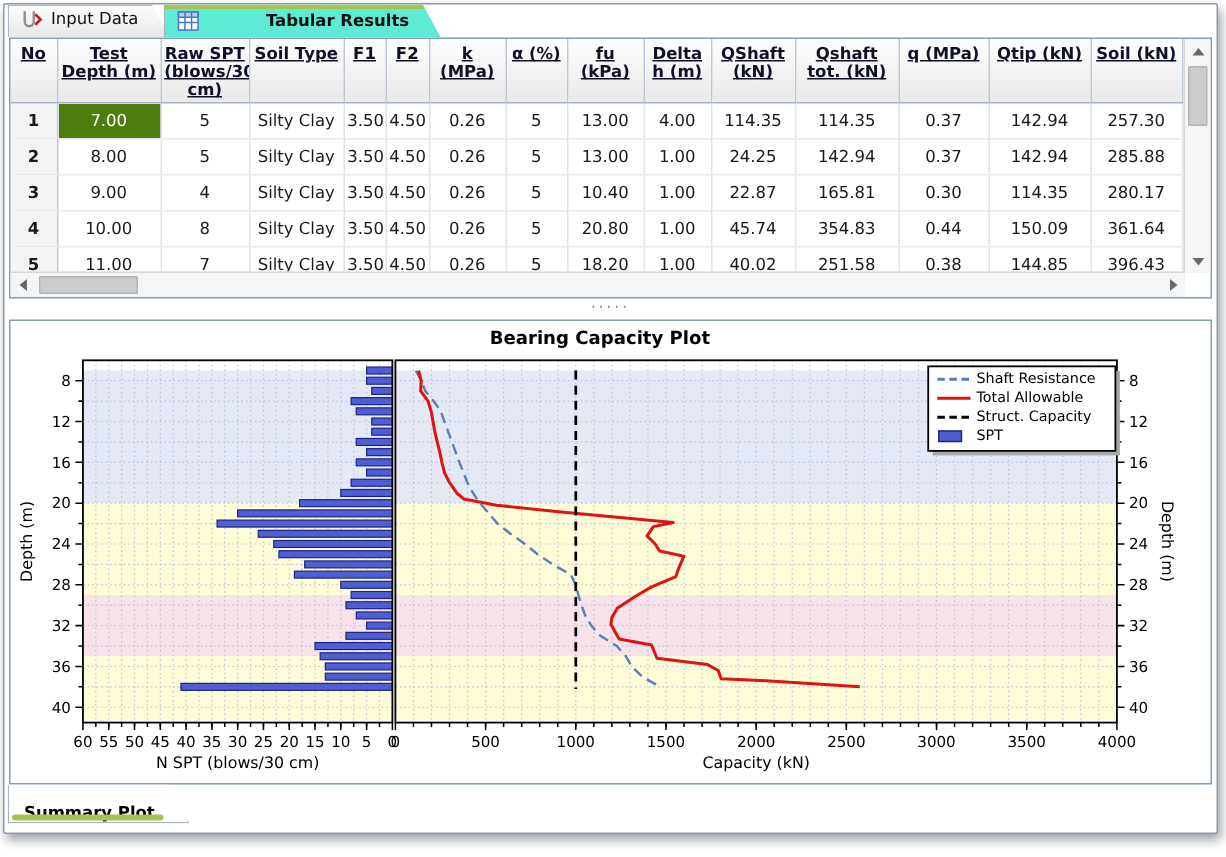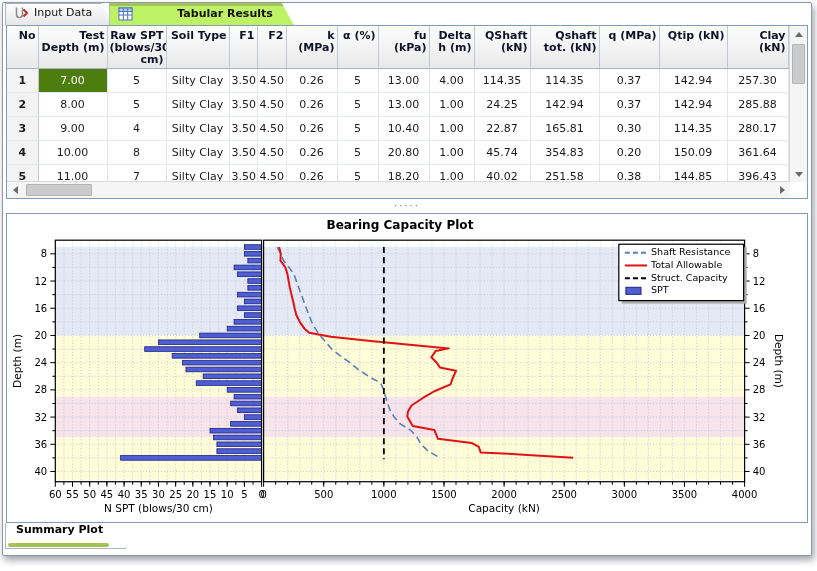--- a/index.html
+++ b/index.html
@@ -5,27 +5,27 @@
   html,body{margin:0;padding:0;background:#fff;}
   body{width:817px;height:571px;overflow:hidden;font-family:"DejaVu Sans",sans-serif;}
   .window{position:absolute;left:2px;top:2px;width:808px;height:552px;background:#fff;
     border:1px solid #8a99ad;border-radius:2px;box-shadow:2px 4px 7px rgba(40,45,60,.45);}
   
   .toptabs{height:22px;display:flex;align-items:stretch;padding-left:2px;position:relative;}
   .ttab{position:relative;display:flex;align-items:center;gap:5px;font-size:11px;color:#111;
     padding:0 20px 4px 8px;background:linear-gradient(#fdfdfd,#e7e7e7);
     border:1px solid #a9b4c0;border-bottom:none;
     clip-path:polygon(0 0,calc(100% - 12px) 0,100% 100%,0 100%);cursor:default;}
-  .ttab.active{background:#bef264;border-top:3px solid #a3c455;font-weight:bold;z-index:2;margin-left:-4px;gap:44px;}
+  .ttab.active{background:#5eead4;border-top:3px solid #a3c455;font-weight:bold;z-index:2;margin-left:-4px;gap:44px;}
   
   .tablewrap{position:relative;margin:0 3px;height:172px;border:1px solid #7f9db9;background:#fff;overflow:hidden;}
   table{border-collapse:collapse;table-layout:fixed;width:781px;font-size:11px;}
   thead th{background:linear-gradient(#fefefe,#e9e9e9);color:#101028;font-weight:bold;
     height:37px;line-height:12px;padding:1px 2px;border-right:1px solid #bec9d8;border-bottom:1px solid #a8b4c6;
-    overflow:hidden;text-align:right;vertical-align:top;padding-top:4px;}
+    overflow:hidden;text-align:center;vertical-align:top;padding-top:4px;text-decoration:underline;}
   tbody td{height:23px;text-align:center;color:#1a1a1a;background:#fff;
     border-right:1px solid #dfe4eb;border-bottom:1px solid #e7eaee;padding:0 2px;overflow:hidden;}
   tbody td.rownum{background:#f3f3f3;font-weight:bold;border-right:1px solid #bec9d8;}
   tbody td.selected{background:#4d7c0f;color:#fff;}
   
   .vscroll{position:absolute;top:0;right:0;bottom:16px;width:17px;background:#f5f5f5;border-left:1px solid #d8d8d8;}
   .hscroll{position:absolute;bottom:0;left:0;right:17px;height:16px;background:#f5f5f5;border-top:1px solid #d8d8d8;}
   .sb-btn{position:absolute;display:flex;align-items:center;justify-content:center;}
   .vscroll .sb-btn{width:17px;height:16px;left:0;}
   .hscroll .sb-btn{width:16px;height:16px;top:0;}
@@ -37,21 +37,21 @@
   .vthumb{position:absolute;left:2px;right:2px;top:18px;height:38px;background:#cbcbcb;border:1px solid #b4b4b4;border-radius:1px;}
   .hthumb{position:absolute;top:2px;bottom:2px;left:19px;width:64px;background:#cbcbcb;border:1px solid #b4b4b4;border-radius:1px;}
   
   .splitter{height:14px;display:flex;align-items:center;justify-content:center;
     color:#777;font-size:10px;letter-spacing:2px;line-height:6px;cursor:row-resize;}
   
   .chartpanel{margin:0 3px;height:308px;border:1px solid #7f9db9;background:#fff;overflow:hidden;}
   .chartpanel svg{display:block;width:100%;height:100%;}
   
   .bottabs{height:26px;display:flex;align-items:stretch;padding-left:2px;}
-  .btab{position:relative;display:flex;align-items:flex-start;font-size:11px;color:#222;
+  .btab{position:relative;display:flex;align-items:flex-end;font-size:11px;color:#222;
     padding:0 22px 0 10px;background:linear-gradient(#fcfcfc,#efefef);
     border:1px solid #a9b4c0;border-top:none;
     clip-path:polygon(0 0,calc(100% - 13px) 0,100% 100%,0 100%);cursor:default;}
   .btab.active{background:#fff;font-weight:bold;color:#000;}
   .btab.active::after{content:"";position:absolute;left:2px;right:16px;bottom:1px;height:4px;background:#a3c455;border-radius:2px;}
   text{font-family:"DejaVu Sans",sans-serif;}
 </style>
 </head>
 <body>
 
@@ -103,21 +103,21 @@
             <th>F1</th>
             <th>F2</th>
             <th>k (MPa)</th>
             <th>α (%)</th>
             <th>fu (kPa)</th>
             <th>Delta h (m)</th>
             <th>QShaft (kN)</th>
             <th>Qshaft tot. (kN)</th>
             <th>q (MPa)</th>
             <th>Qtip (kN)</th>
-            <th>Clay (kN)</th>
+            <th>Soil (kN)</th>
           </tr>
         </thead>
       <tbody>
           <tr>
             <td class="rownum">1</td>
             <td class=" selected">7.00</td>
             <td class="">5</td>
             <td class="">Silty Clay</td>
             <td class="">3.50</td>
             <td class="">4.50</td>
@@ -171,21 +171,21 @@
             <td class="">8</td>
             <td class="">Silty Clay</td>
             <td class="">3.50</td>
             <td class="">4.50</td>
             <td class="">0.26</td>
             <td class="">5</td>
             <td class="">20.80</td>
             <td class="">1.00</td>
             <td class="">45.74</td>
             <td class="">354.83</td>
-            <td class="">0.20</td>
+            <td class="">0.44</td>
             <td class="">150.09</td>
             <td class="">361.64</td>
           </tr>
           <tr>
             <td class="rownum">5</td>
             <td class="">11.00</td>
             <td class="">7</td>
             <td class="">Silty Clay</td>
             <td class="">3.50</td>
             <td class="">4.50</td>

